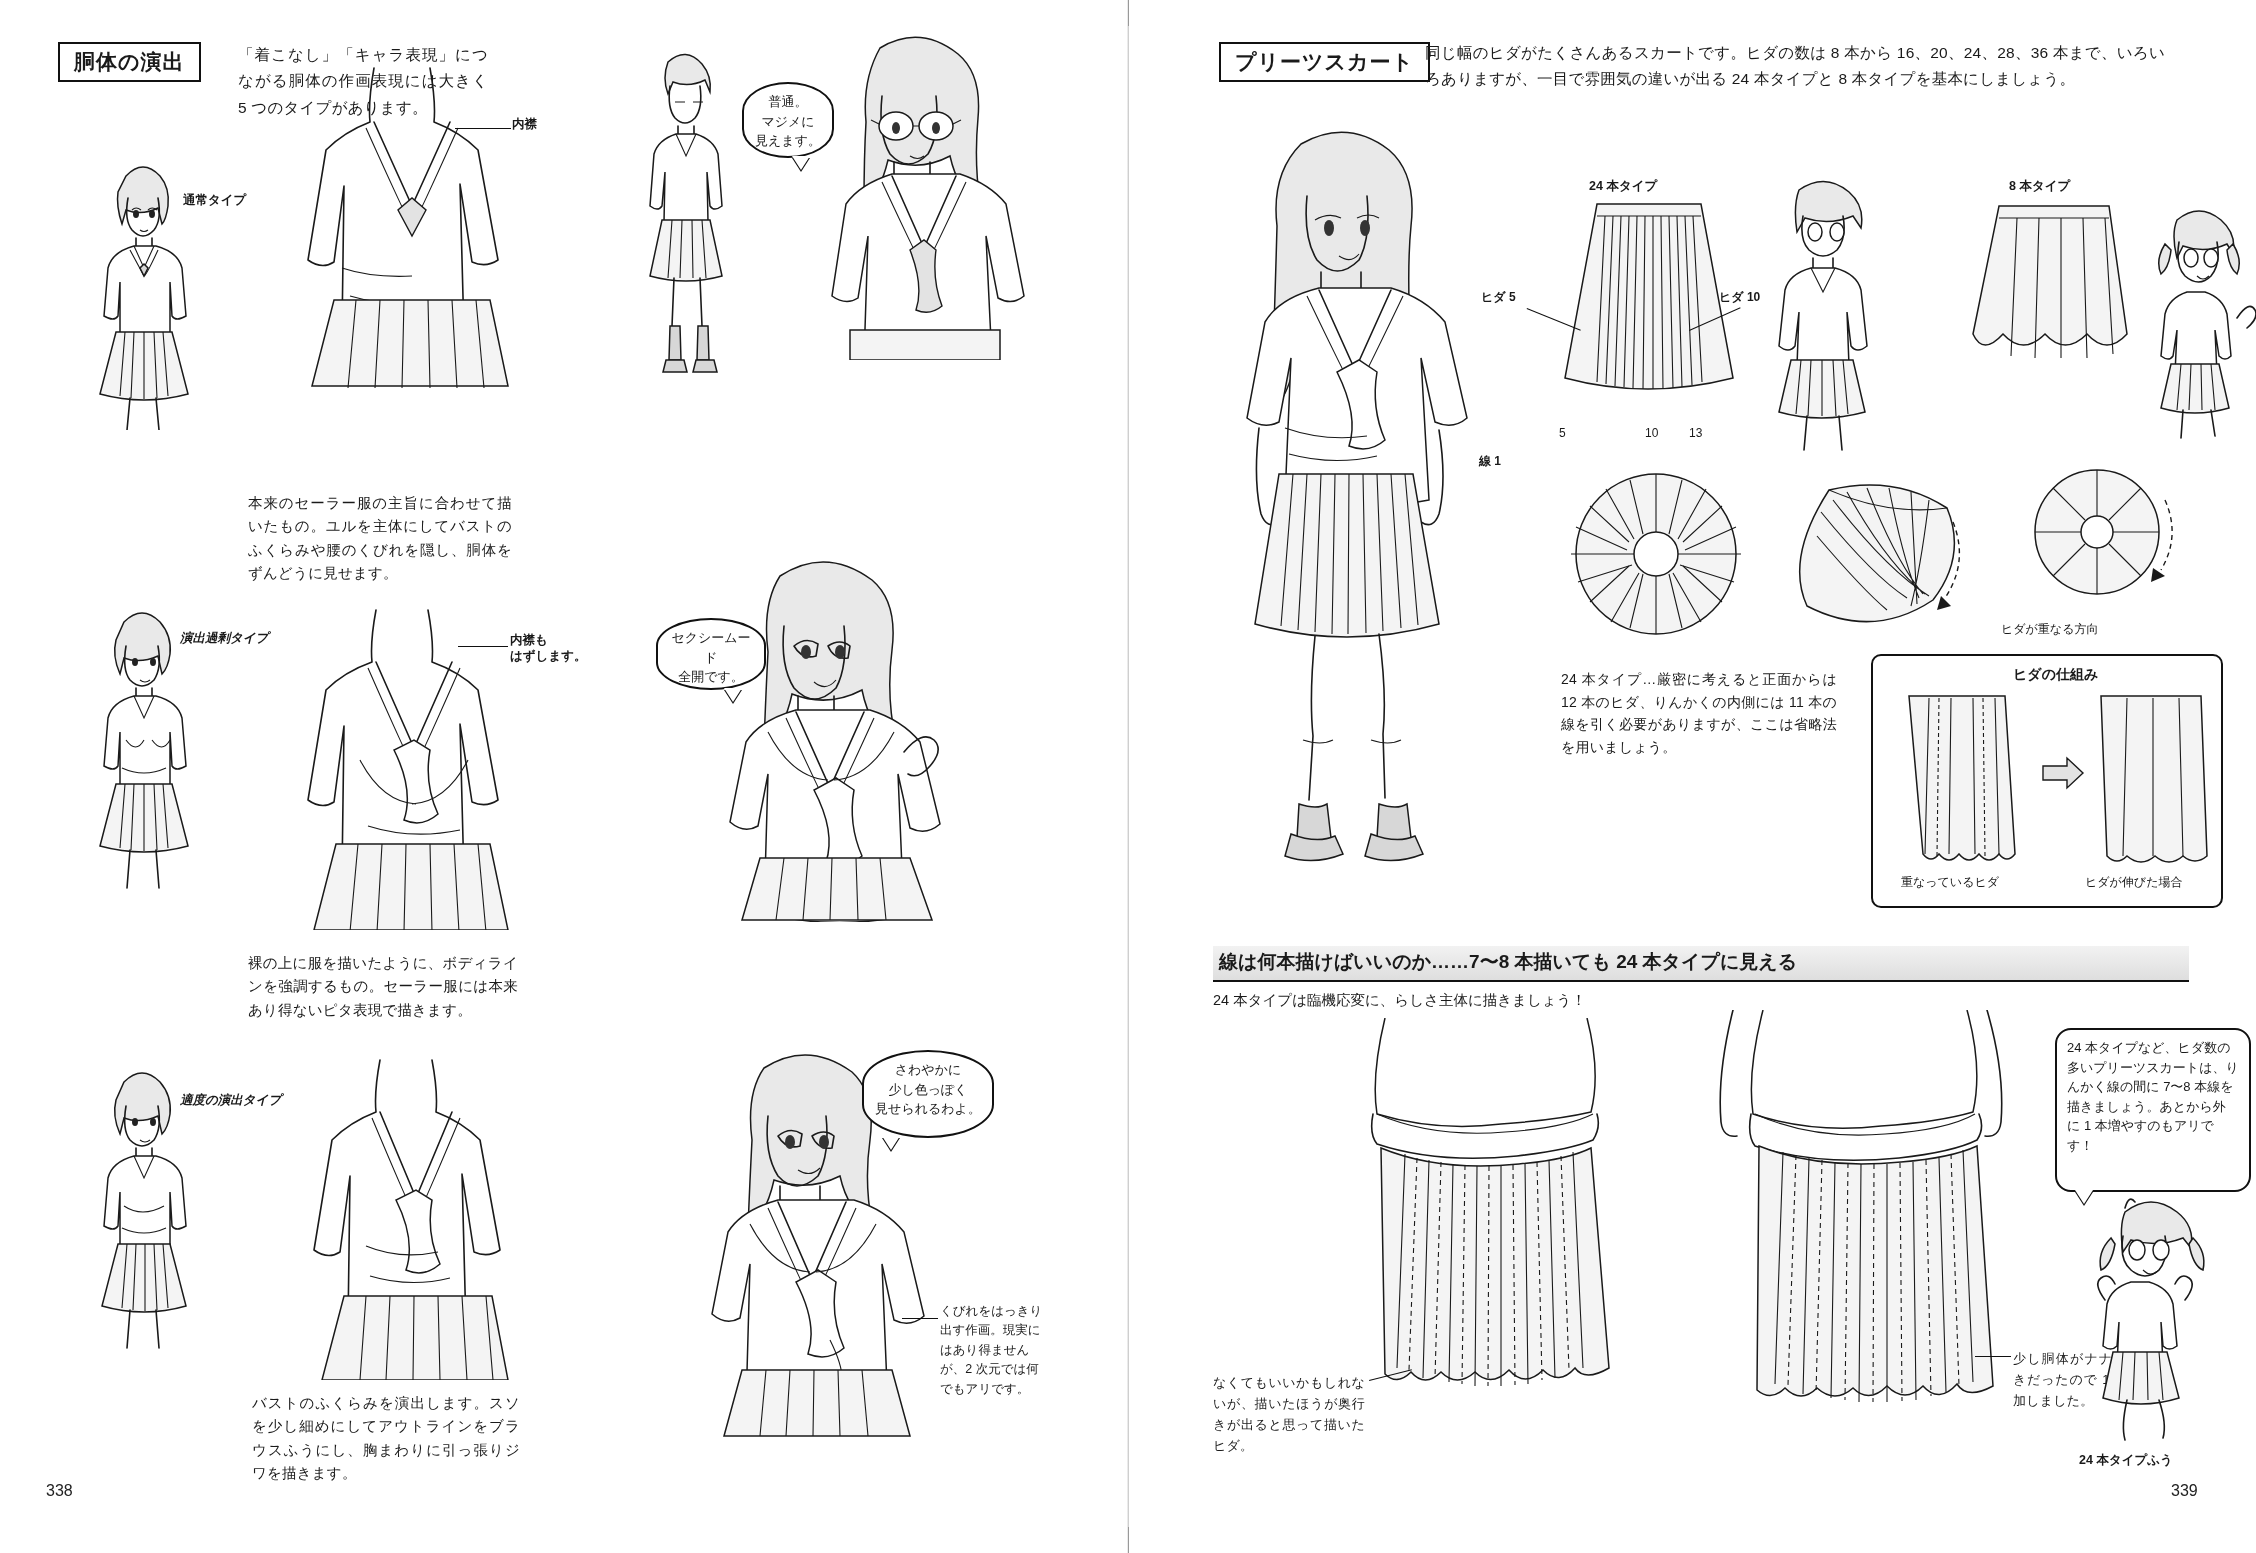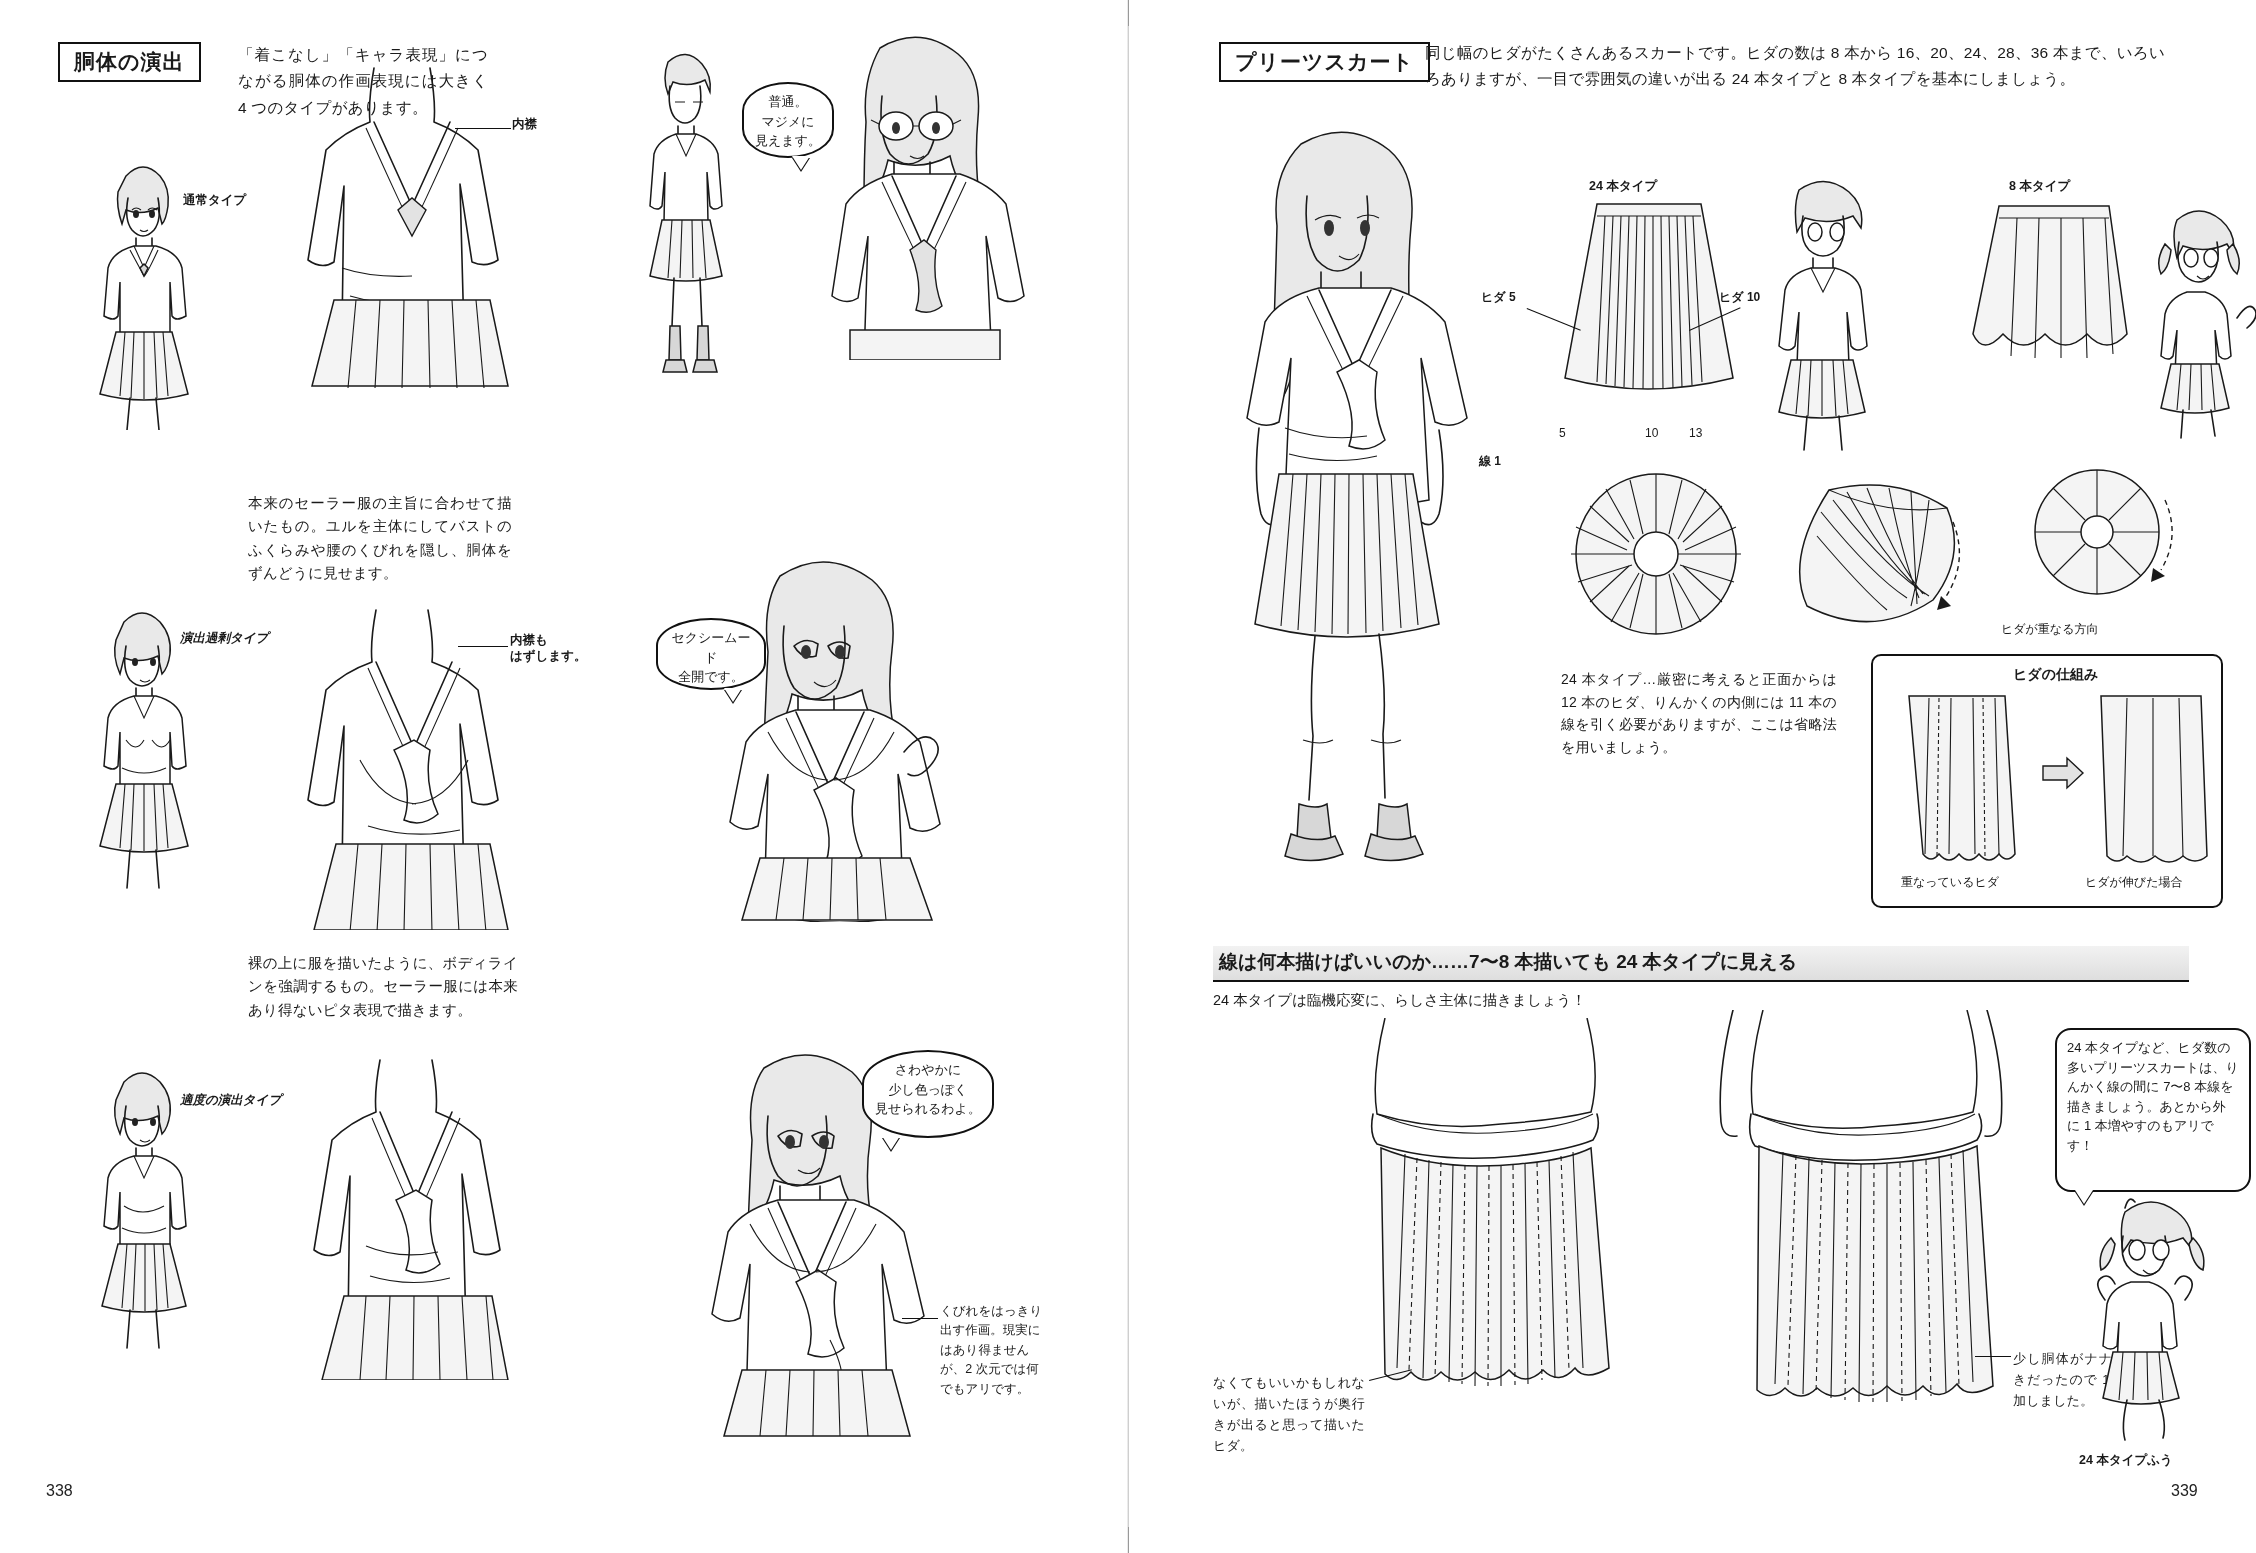--- a/index.html
+++ b/index.html
@@ -122,21 +122,21 @@
 </style>
 </head>
 <body>
 
 <div class="spread">
 
   <div class="page page-left">
 
     <div class="section-head" style="left:58px;top:42px;">胴体の演出</div>
 
-    <div class="txt lead" style="left:238px;top:42px;width:250px;">「着こなし」「キャラ表現」につながる胴体の作画表現には大きく 4 つのタイプがあります。</div>
+    <div class="txt lead" style="left:238px;top:42px;width:250px;">「着こなし」「キャラ表現」につながる胴体の作画表現には大きく 5 つのタイプがあります。</div>
 
     <div class="fig" style="left:78px;top:150px;">
       <svg width="130" height="280" viewBox="0 0 130 280">
 
         <path class="ink-hair" d="M48 26 q17 -18 34 0 q10 12 8 30 q-2 14 -6 18 l-4 -16 q-16 8 -32 2 l-4 14 q-6 -18 -4 -32 z"></path>
         <path class="ink" d="M50 48 q-4 22 4 32 q11 12 22 0 q8 -10 4 -32"></path>
         <path class="ink-thin" d="M54 60 q4 -4 9 0 M70 60 q4 -4 9 0"></path>
         <ellipse cx="58" cy="64" rx="3" ry="4" fill="#222"></ellipse>
         <ellipse cx="74" cy="64" rx="3" ry="4" fill="#222"></ellipse>
         <path class="ink-thin" d="M62 80 q4 3 8 0"></path>
@@ -318,20 +318,21 @@
       </svg>
     </div>
 
     <div class="balloon round tail-bl" style="left:862px;top:1050px;width:132px;height:88px;white-space:pre-line;text-align:center;font-family:Liberation Serif, serif;">さわやかに
 少し色っぽく
 見せられるわよ。</div>
 
     <div class="note-box" style="left:940px;top:1302px;width:108px;">くびれをはっきり出す作画。現実にはあり得ませんが、2 次元では何でもアリです。</div>
     <div class="leader" style="left:902px;top:1318px;width:36px;"></div>
 
+    <div class="txt" style="left:252px;top:1392px;width:268px;">バストのふくらみを演出します。スソを少し細めにしてアウトラインをブラウスふうにし、胸まわりに引っ張りジワを描きます。</div>
 
     <div class="pagenum" style="left:46px;top:1482px;">338</div>
   </div>
 
   <div class="page page-right">
 
     <div class="section-head" style="left:90px;top:42px;">プリーツスカート</div>
 
     <div class="txt lead" style="left:296px;top:40px;width:740px;">同じ幅のヒダがたくさんあるスカートです。ヒダの数は 8 本から 16、20、24、28、36 本まで、いろいろありますが、一目で雰囲気の違いが出る 24 本タイプと 8 本タイプを基本にしましょう。</div>
 

